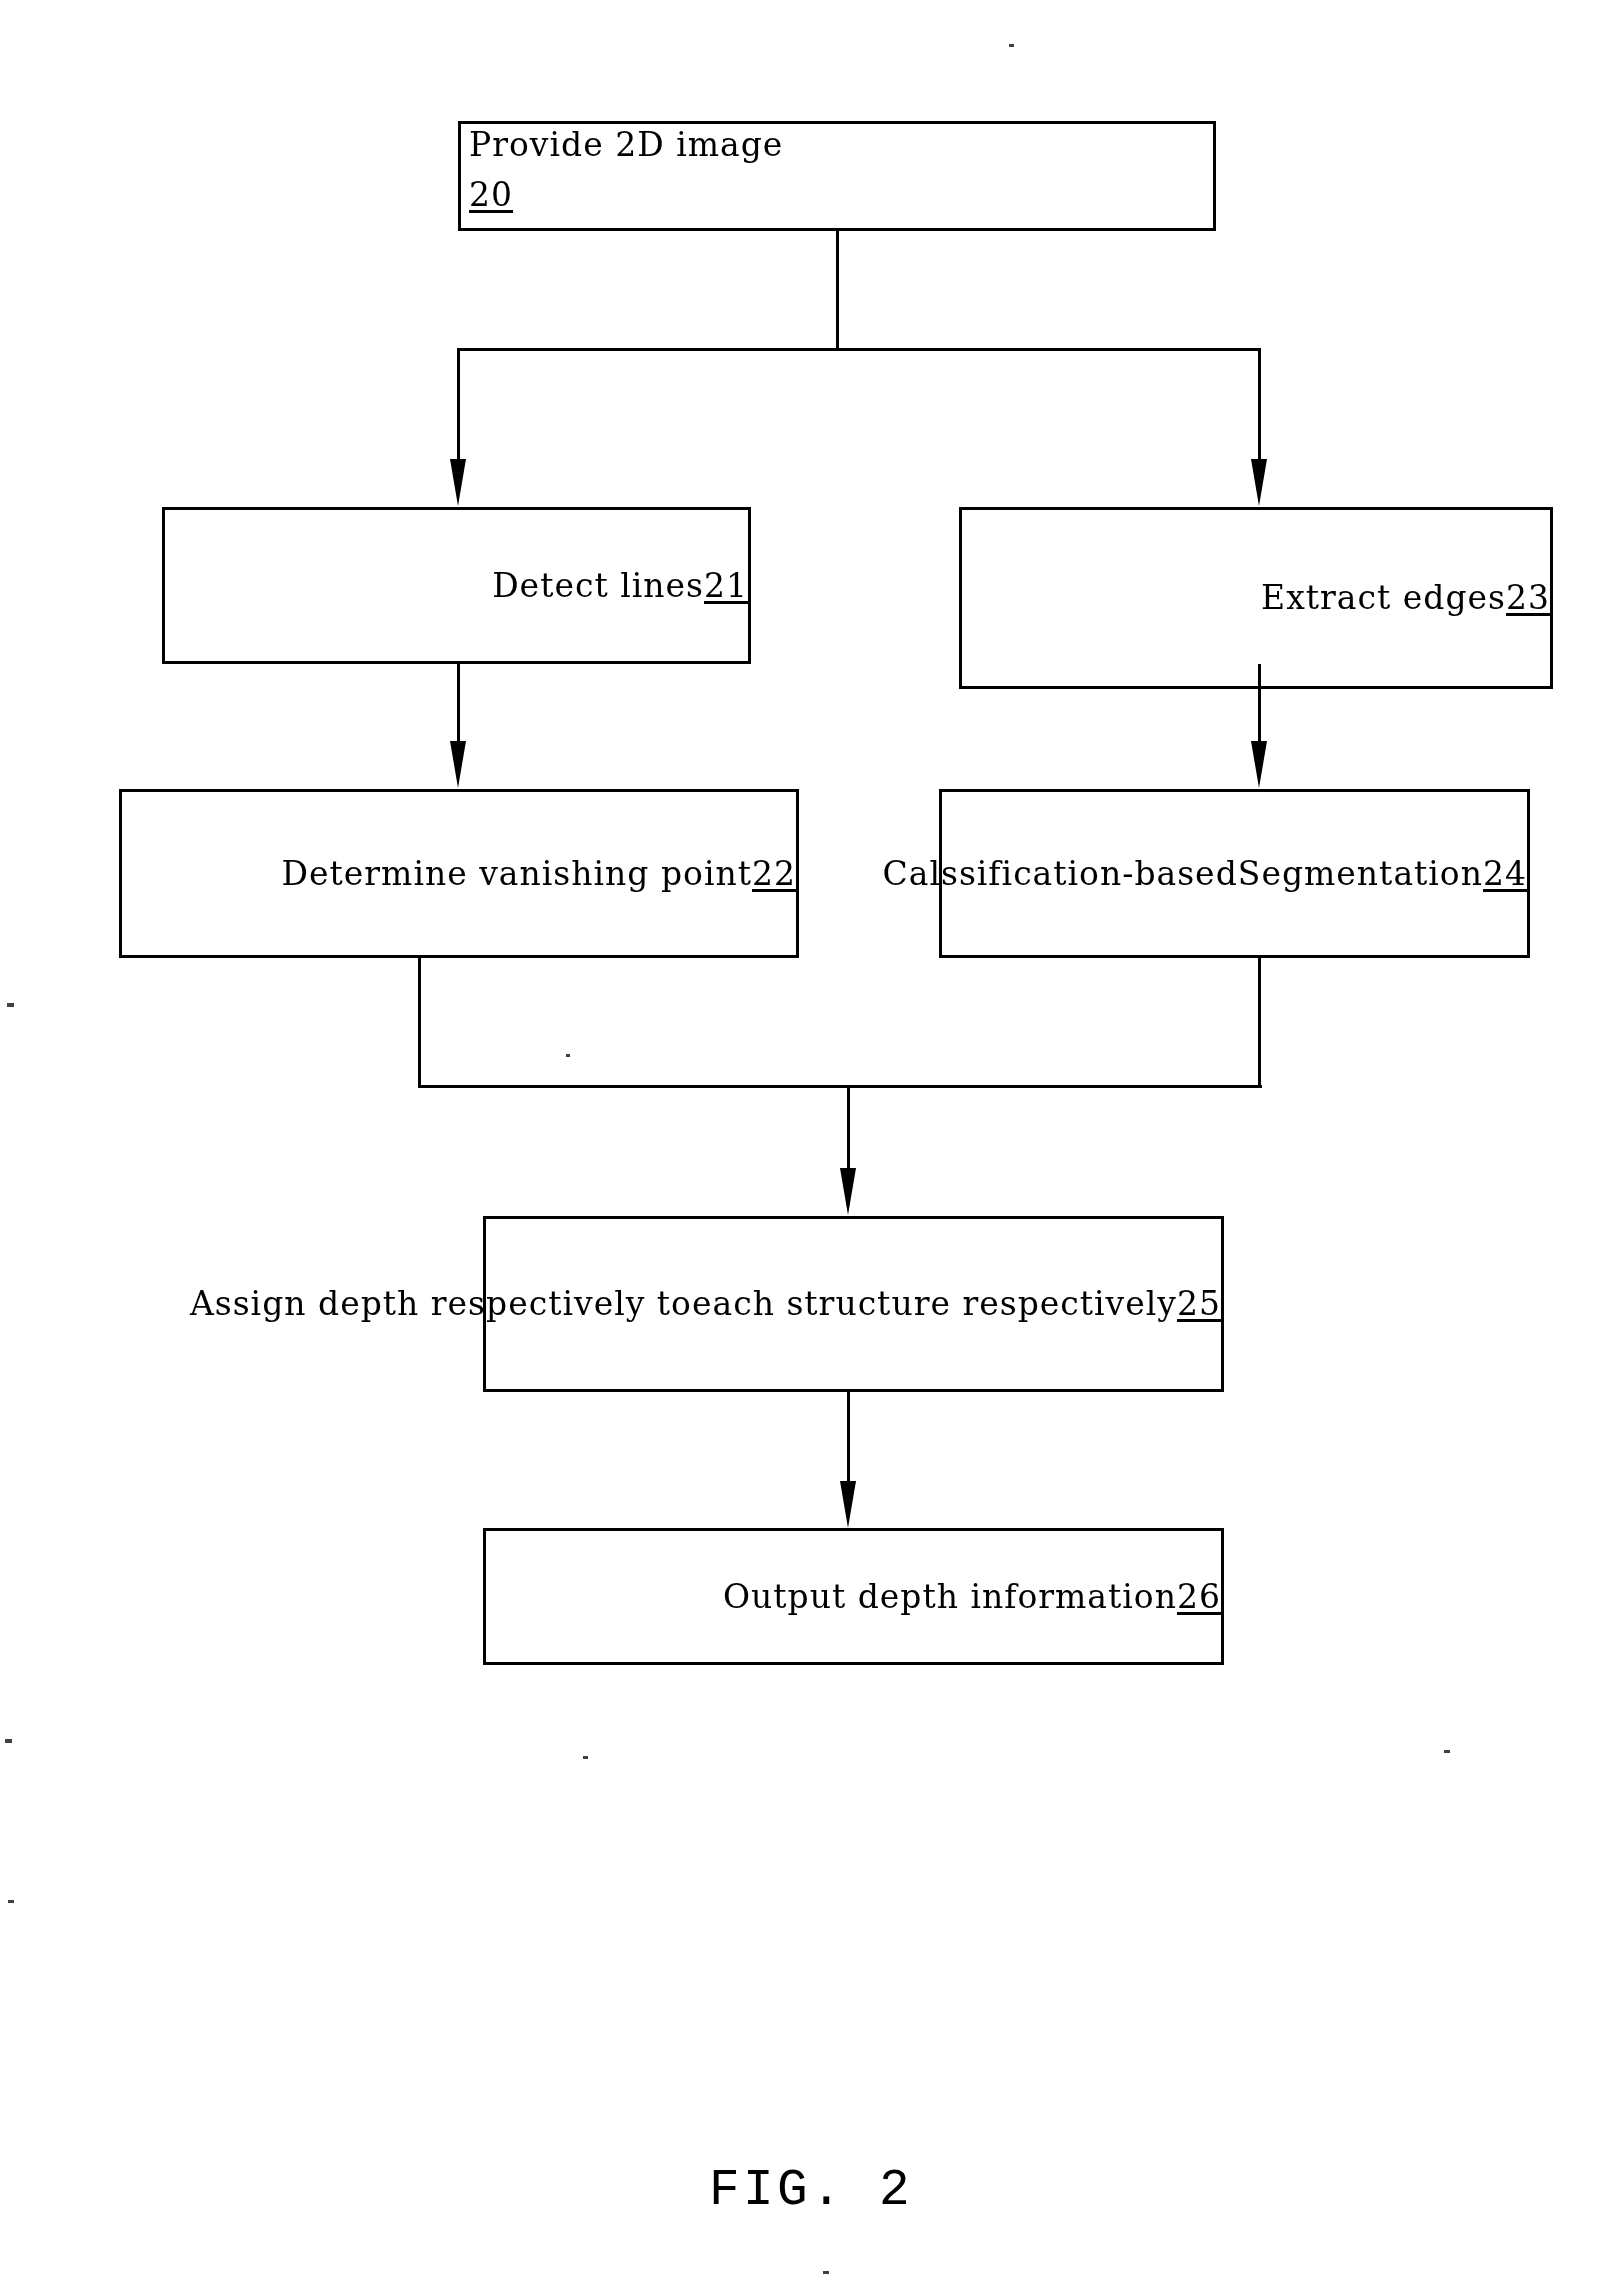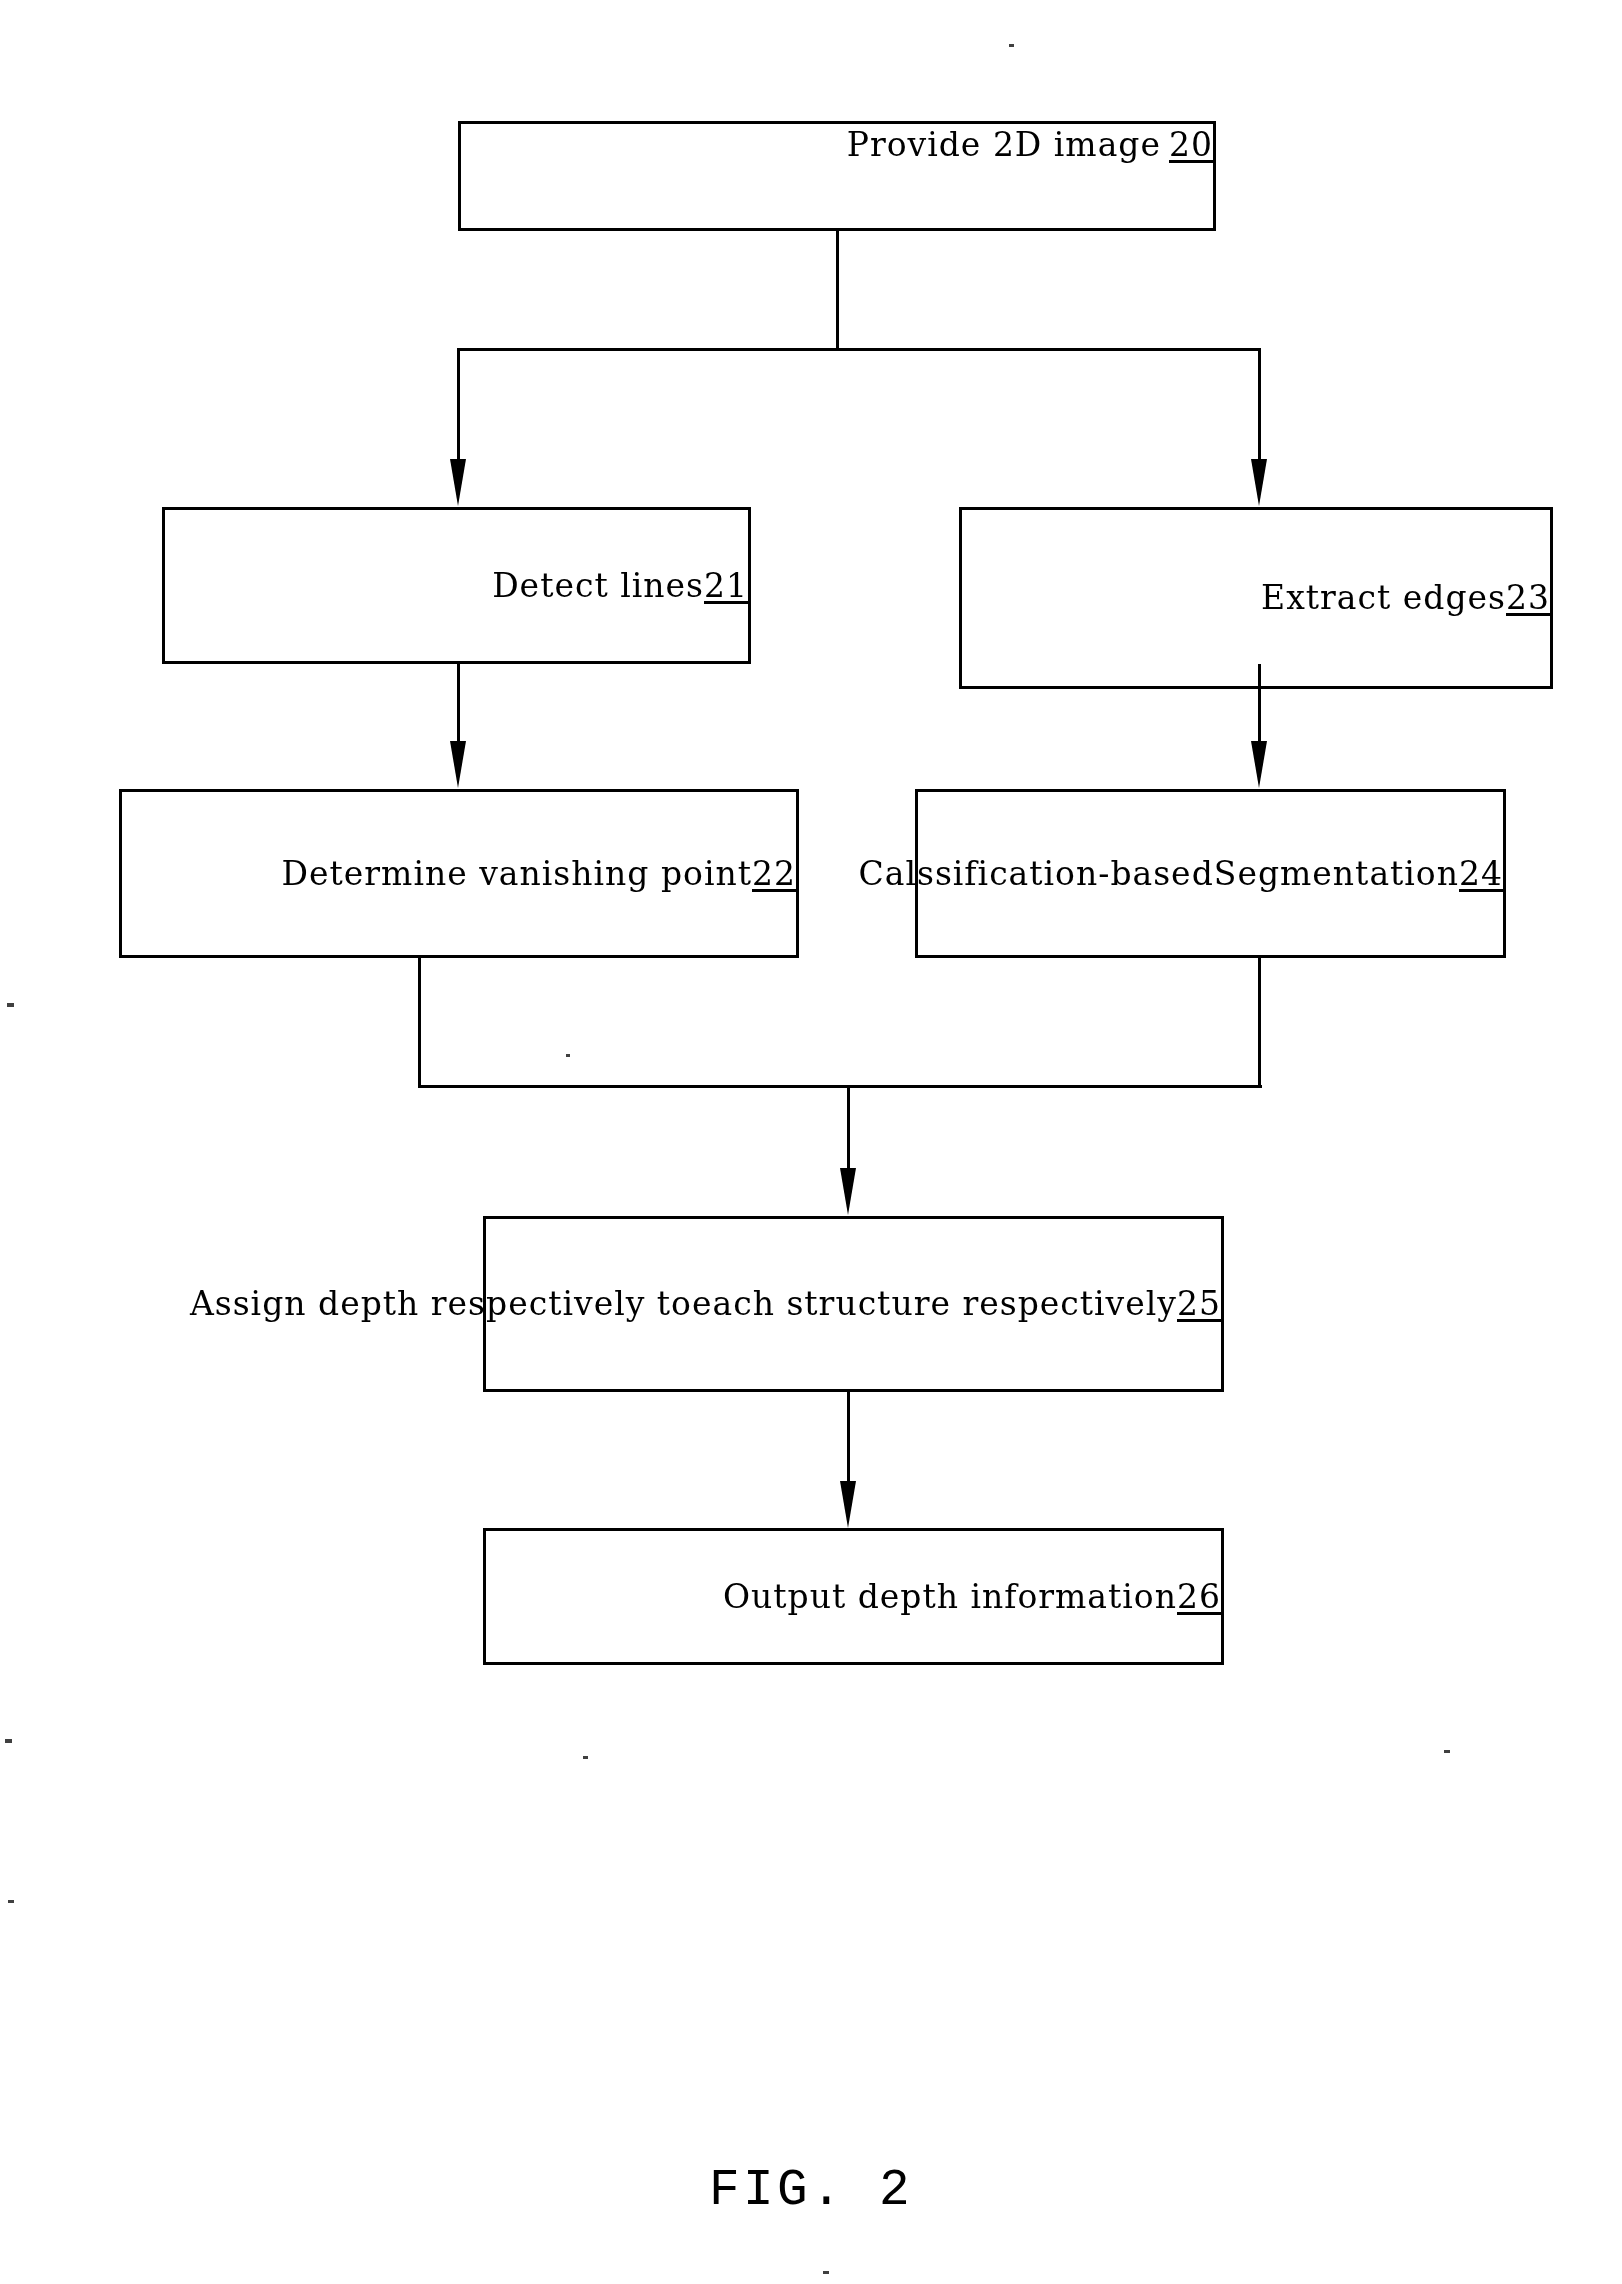--- a/index.html
+++ b/index.html
@@ -44,22 +44,24 @@
     text-decoration: underline;
     text-underline-offset: 4.2px;
     text-decoration-thickness: 2.5px;
   }
   
   .node.inline .ln,
   .node.inline .ref { line-height: 1.26; }
 
   
   .node.oneline {
-    justify-content: flex-end;
+    flex-direction: column;
+    justify-content: flex-start;
     align-items: baseline;
+    gap: 7px;
   }
   .node.oneline .ref { margin-left: 8px; }
 
   
   .vline, .hline {
     position: absolute;
     background: #000000;
   }
   .vline { width: 3.4px; }
   .hline { height: 3.4px; }
@@ -126,21 +128,21 @@
   <div class="arrow" style="left:450px; top:741px;"></div>
 
   <div class="vline" style="left:1258px; top:664px; height:79px;"></div>
   <div class="arrow" style="left:1251px; top:741px;"></div>
 
   <div class="node inline" style="left:119px; top:789px; width:680px; height:169px;">
     <span class="ln">Determine vanishing point</span>
     <span class="ref">22</span>
   </div>
 
-  <div class="node inline" style="left:915px; top:789px; width:591px; height:169px;">
+  <div class="node inline" style="left:939px; top:789px; width:591px; height:169px;">
     <span class="ln">Calssification-based</span>
     <span class="ln">Segmentation</span>
     <span class="ref">24</span>
   </div>
 
   <div class="vline" style="left:418px; top:958px; height:130px;"></div>
   <div class="vline" style="left:1258px; top:958px; height:130px;"></div>
   <div class="hline" style="left:418px; top:1085px; width:844px;"></div>
   <div class="vline" style="left:847px; top:1085px; height:84px;"></div>
   <div class="arrow" style="left:840px; top:1168px;"></div>

